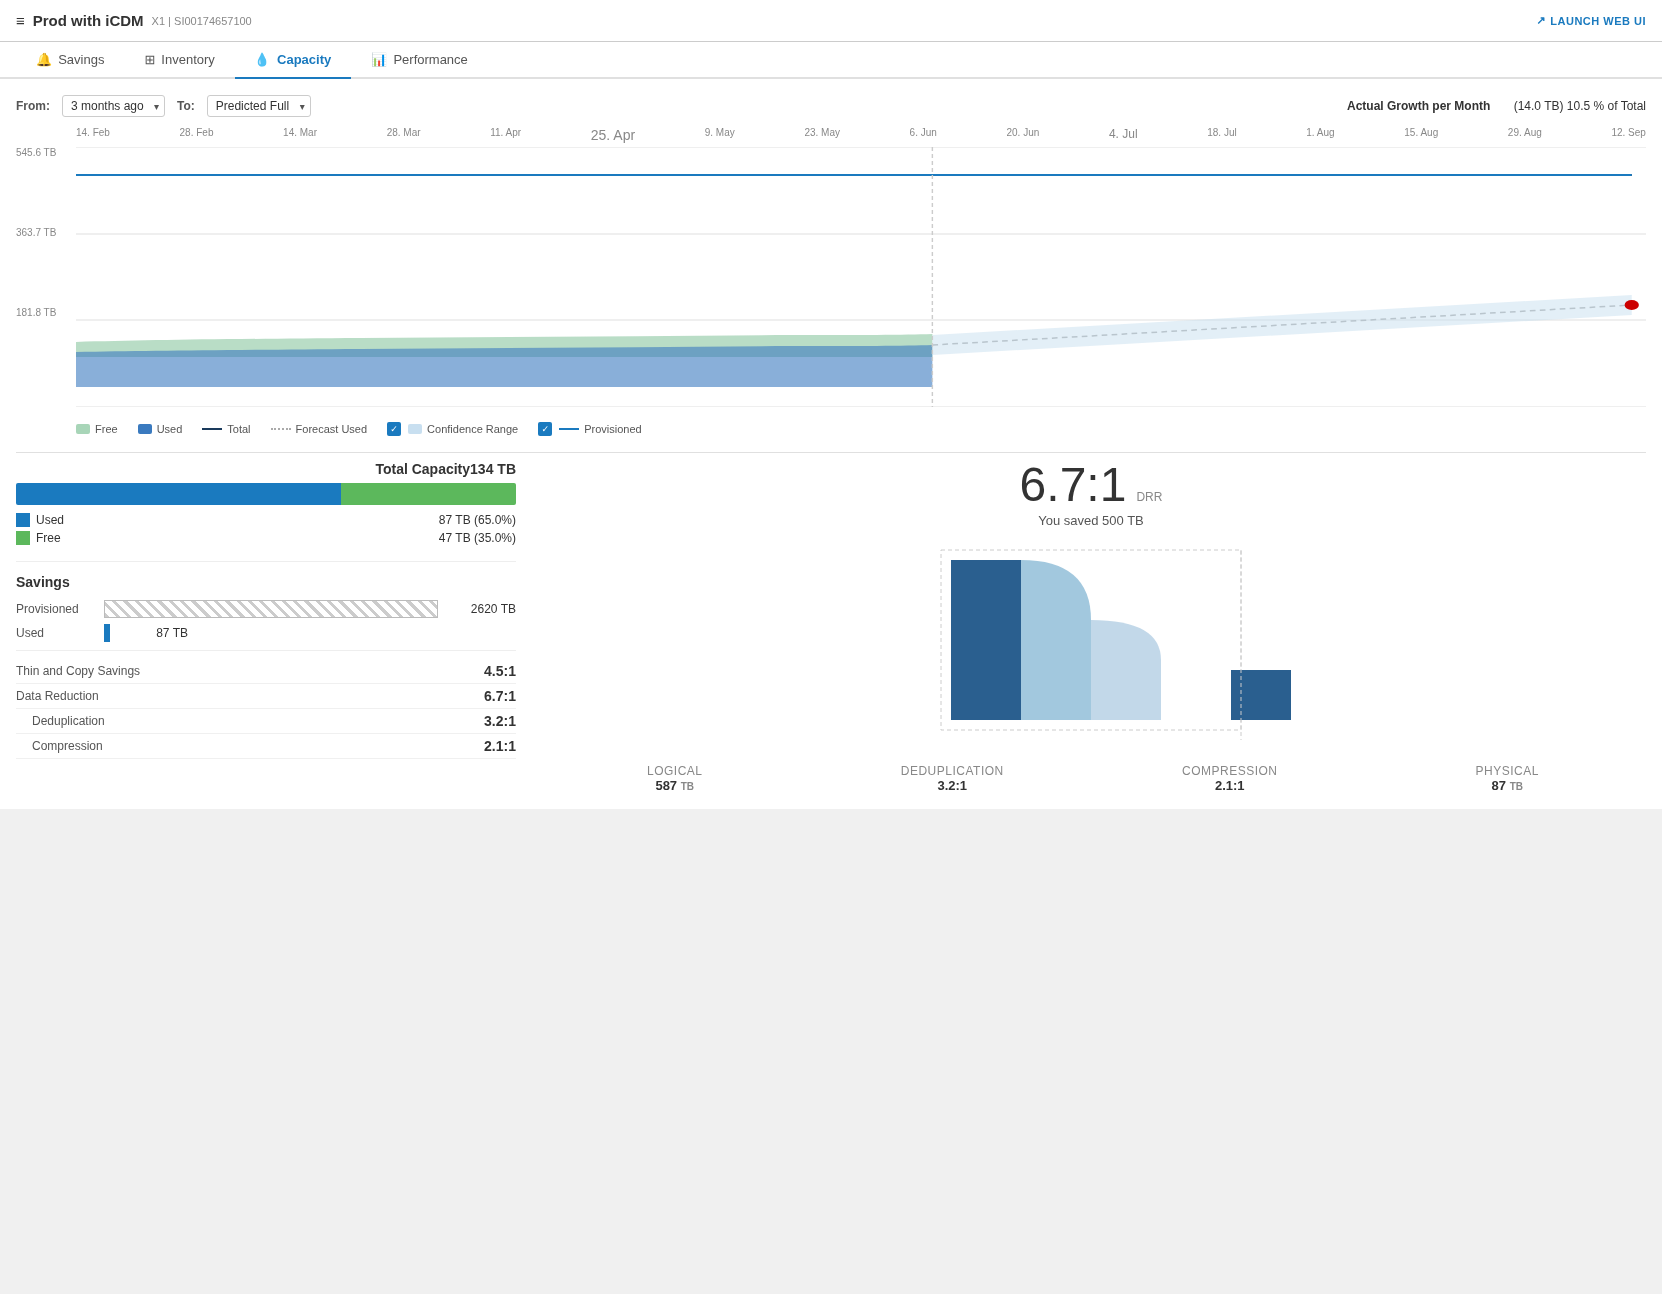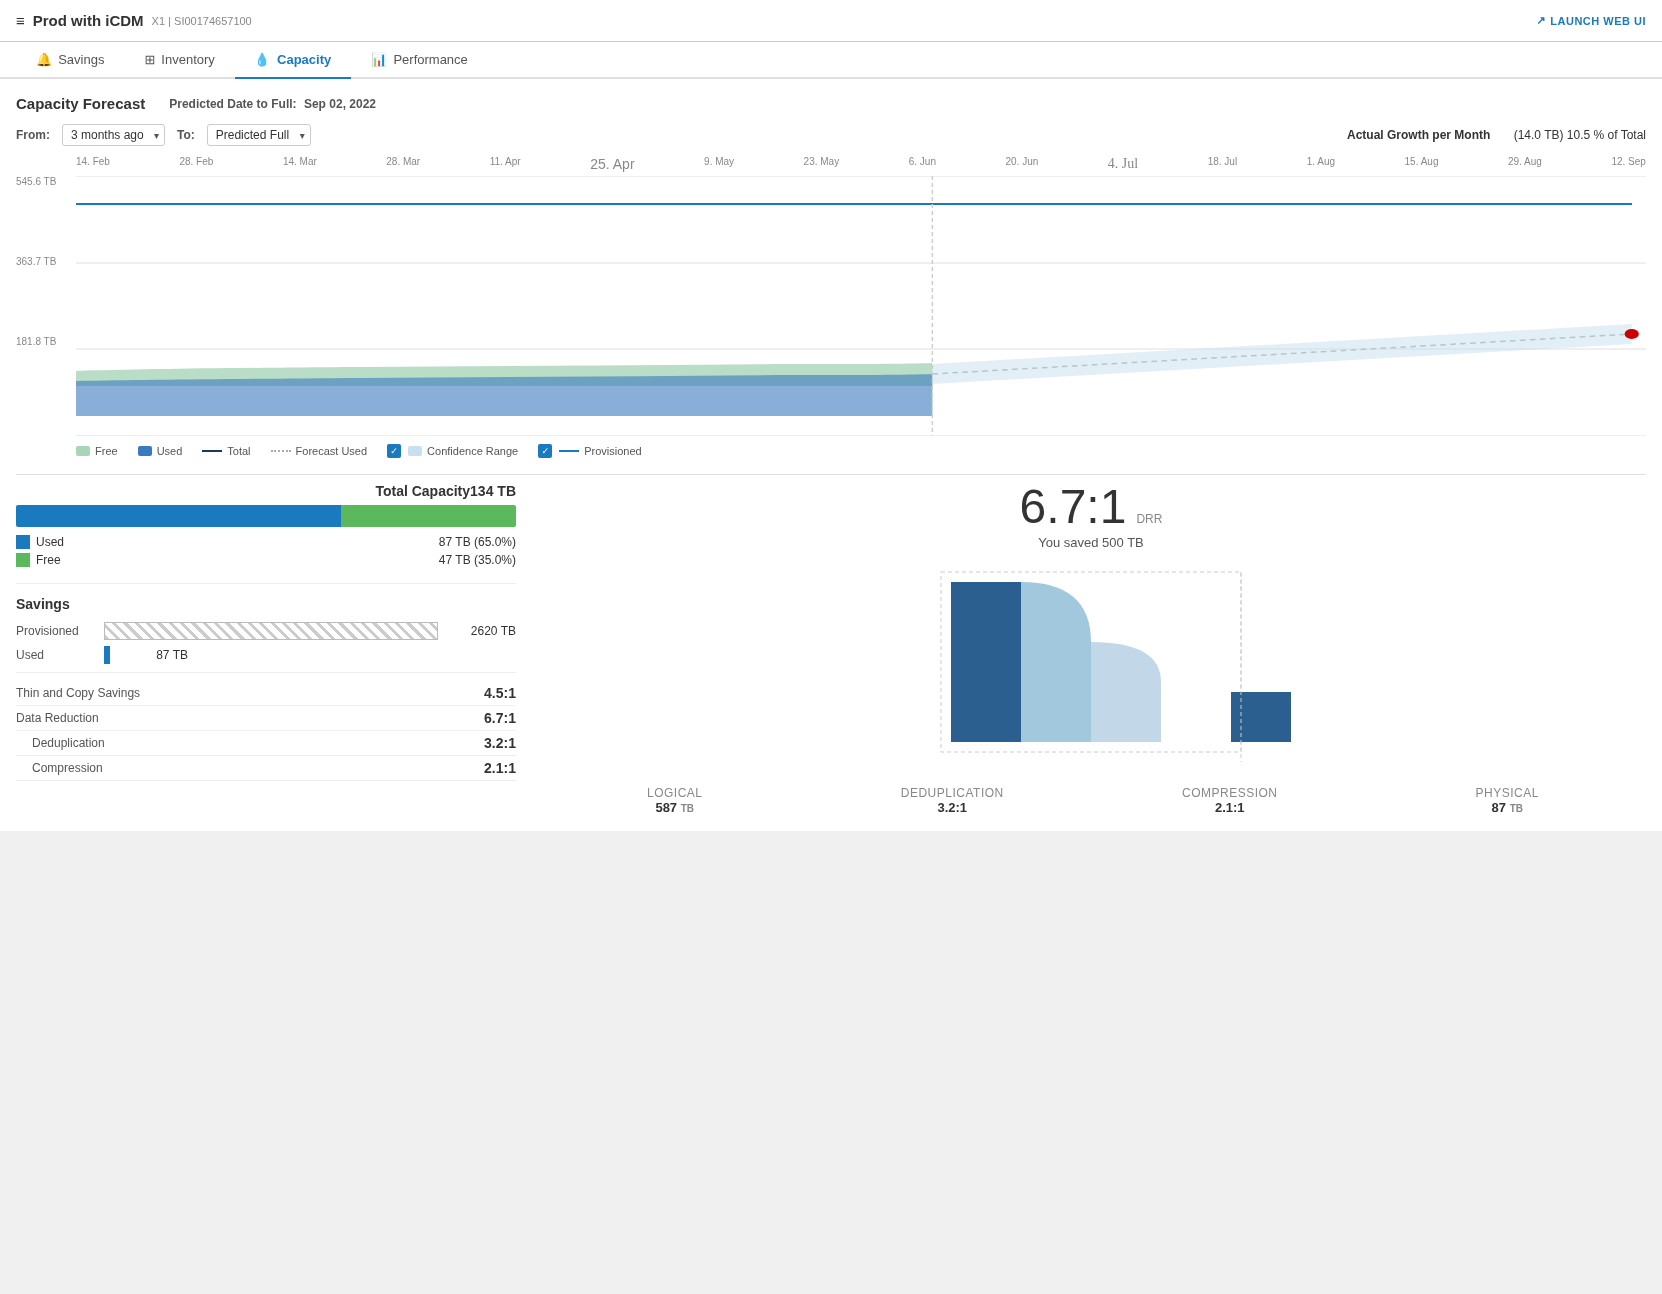--- a/index.html
+++ b/index.html
@@ -452,61 +452,54 @@
     <span>Capacity</span>
   </div>
   <div class="tab">
     <span class="tab-icon">📊</span>
     <span>Performance</span>
   </div>
 </div>
 
 <div class="main-content">
 
-  <div class="forecast-header">
-    <span class="forecast-title">Capacity Forecast</span>
-    <span class="forecast-date">
-      <span>Predicted Date to Full:</span>
-      <span style="font-weight:600; margin-left:4px;">Sep 02, 2022</span>
-    </span>
-  </div>
 
   <div class="controls-row">
     <span class="from-label">From:</span>
     <div class="dropdown-wrapper">
       <select class="dropdown-select">
         <option>3 months ago</option>
       </select>
     </div>
     <span class="to-label">To:</span>
     <div class="dropdown-wrapper">
       <select class="dropdown-select">
         <option>Predicted Full</option>
       </select>
     </div>
     <span class="growth-info">
       <span class="label">Actual Growth per Month</span>
       <span style="margin-left:20px;">(14.0 TB) 10.5 % of Total</span>
     </span>
   </div>
 
-  <div style="position:relative; margin-bottom:8px;">
+  <div style="position:relative; margin-bottom:15px;">
 
     <div class="chart-x-axis" id="x-axis-labels">
         <span style="font-size: 10px; color: rgb(136, 136, 136);">14. Feb</span>
         <span style="font-size: 10px; color: rgb(136, 136, 136);">28. Feb</span>
         <span style="font-size: 10px; color: rgb(136, 136, 136);">14. Mar</span>
         <span style="font-size: 10px; color: rgb(136, 136, 136);">28. Mar</span>
         <span style="font-size: 10px; color: rgb(136, 136, 136);">11. Apr</span>
         <span style="font-size: 14px; color: rgb(136, 136, 136); text-align: right;">25. Apr</span>
         <span style="font-size: 10px; color: rgb(136, 136, 136);">9. May</span>
         <span style="font-size: 10px; color: rgb(136, 136, 136);">23. May</span>
         <span style="font-size: 10px; color: rgb(136, 136, 136);">6. Jun</span>
         <span style="font-size: 10px; color: rgb(136, 136, 136);">20. Jun</span>
-        <span style="font-size: 14px; color: rgb(136, 136, 136); font-family: Liberation Serif, serif;">4. Jul</span>
+        <span style="font-size: 12px; color: rgb(136, 136, 136);">4. Jul</span>
         <span style="font-size: 10px; color: rgb(136, 136, 136);">18. Jul</span>
         <span style="font-size: 10px; color: rgb(136, 136, 136);">1. Aug</span>
         <span style="font-size: 10px; color: rgb(136, 136, 136);">15. Aug</span>
         <span style="font-size: 10px; color: rgb(136, 136, 136);">29. Aug</span>
         <span style="font-size: 10px; color: rgb(136, 136, 136);">12. Sep</span>
       </div>
 
     <div style="position:relative; height:260px;">
 
       <div class="chart-y-labels" id="y-axis-labels">

